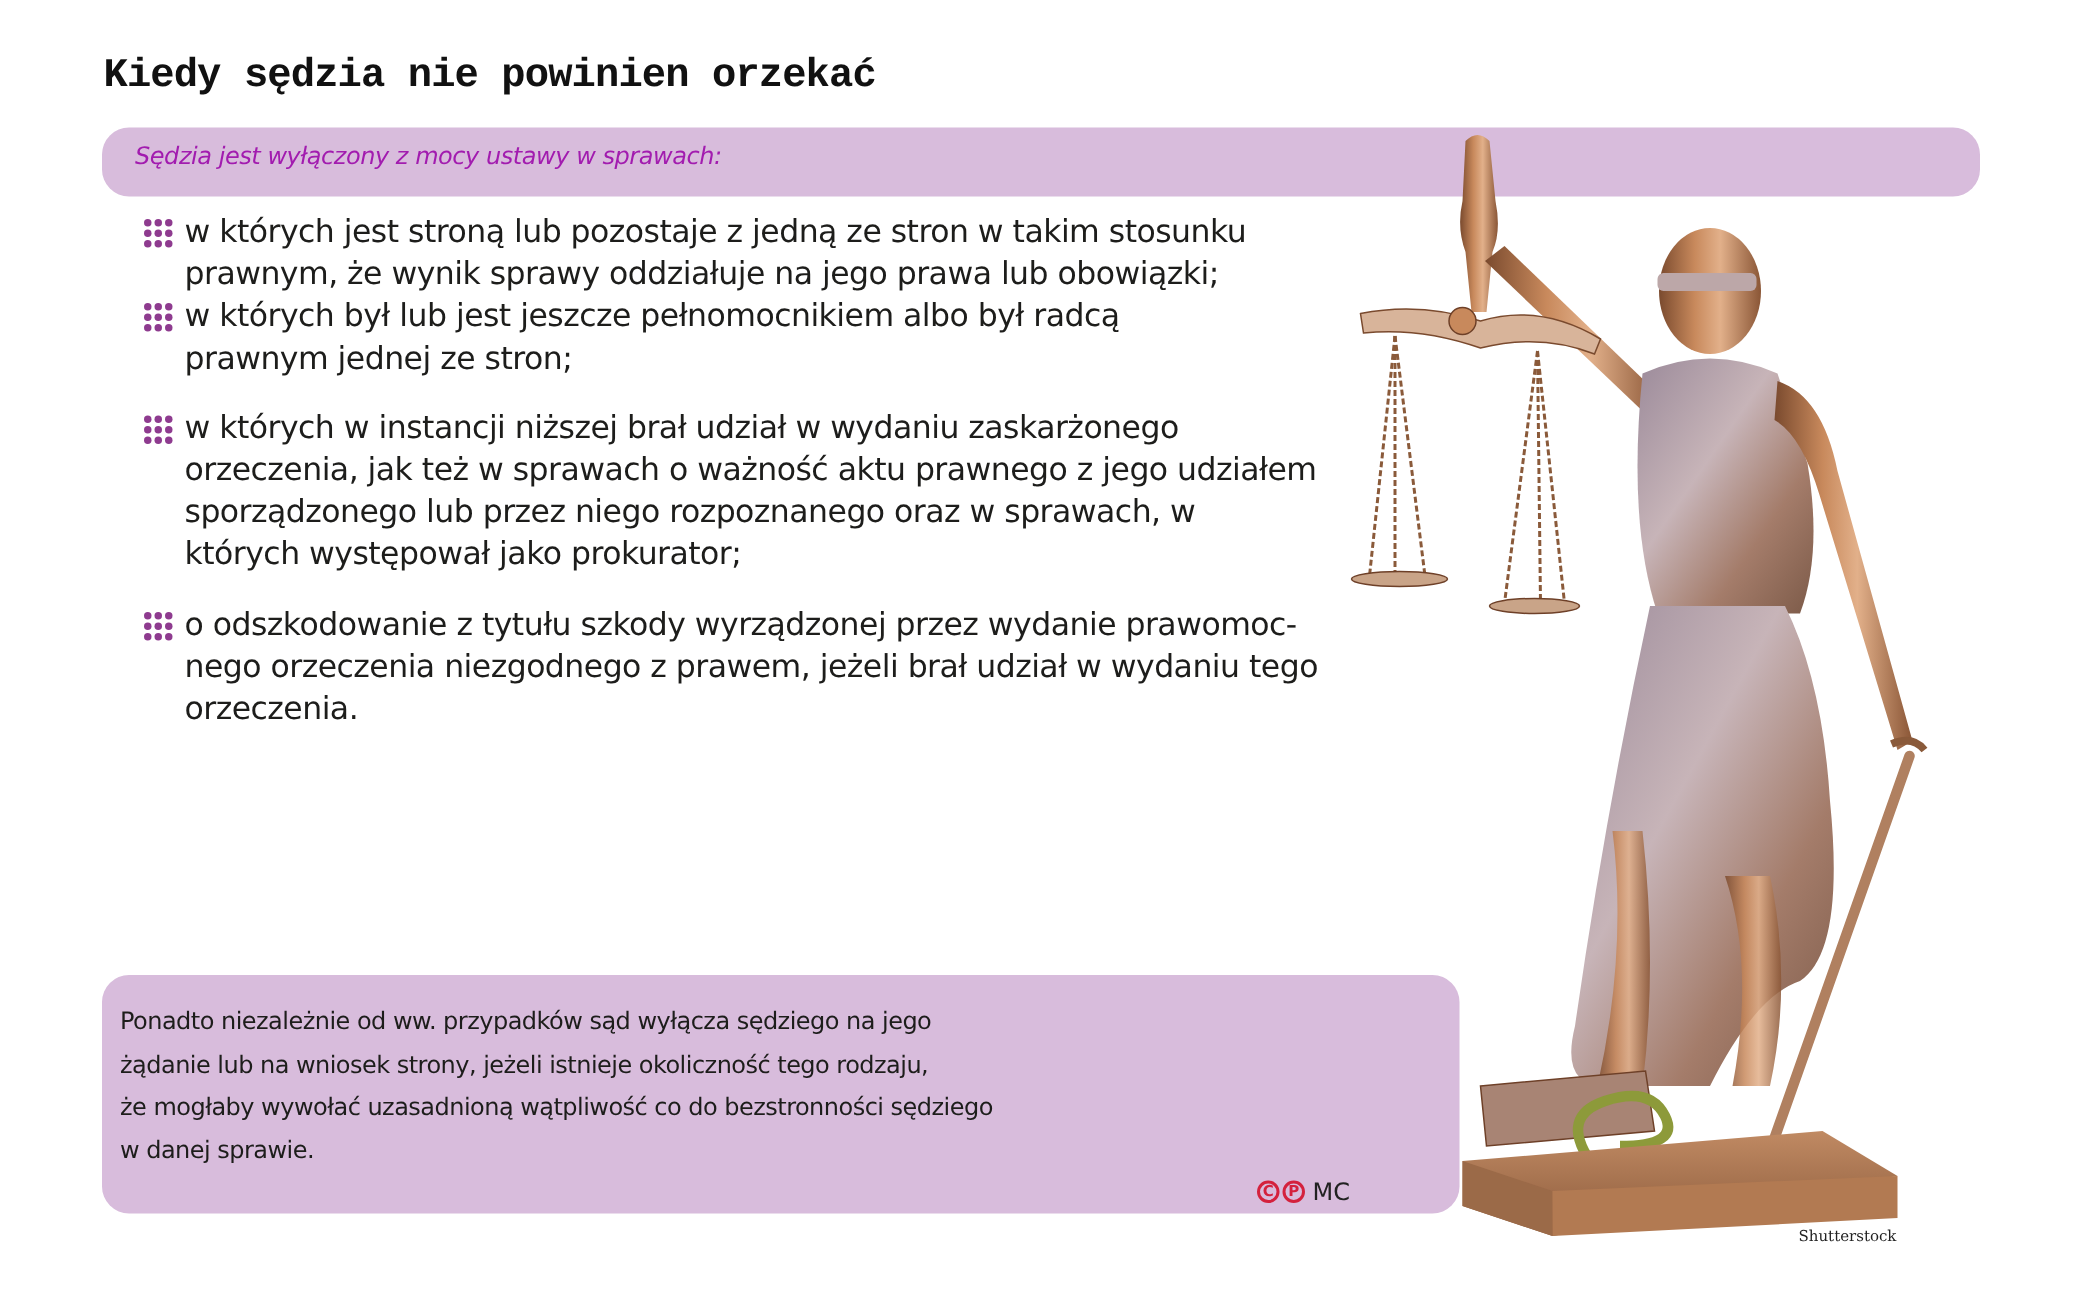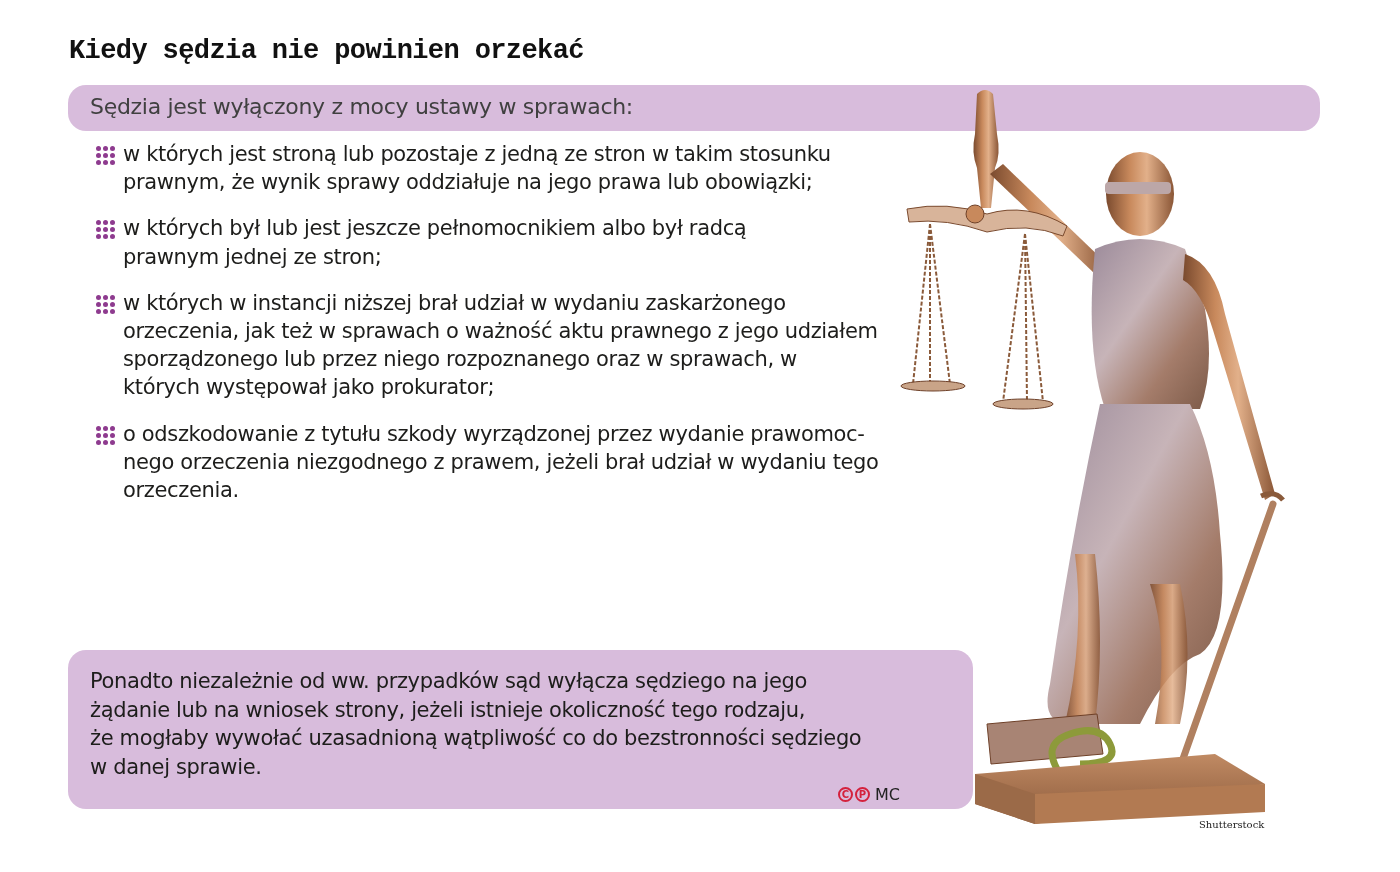--- a/index.html
+++ b/index.html
@@ -10,37 +10,38 @@
   .title {
     position: absolute; left: 69px; top: 36px; margin: 0;
     font-family: Liberation Mono, monospace; font-weight: bold; font-size: 27px; letter-spacing: -0.6px;
     color: #111;
   }
   .header-bar {
     position: absolute; left: 68px; top: 85px; width: 1252px; height: 46px;
     background: #d8bcdc; border-radius: 18px;
   }
   .header-text {
-    position: absolute; left: 90px; top: 94px; font-size: 22px; letter-spacing: -0.3px;
-    color: #404040;
+    position: absolute; left: 90px; top: 94px; font-size: 16px; letter-spacing: -0.3px;
+    color: #a21caf;
+    font-style: italic;
   }
   .list { position: absolute; left: 96px; top: 140px; width: 850px; margin: 0; padding: 0; list-style: none; }
   .item { position: relative; padding-left: 27px; font-size: 21px; line-height: 28.2px; letter-spacing: -0.35px; color: #1d1d1b; }
   .item .bullet {
     position: absolute; left: 0; top: 6px; width: 19px; height: 19px;
     display: grid; grid-template-columns: repeat(3, 5px); grid-template-rows: repeat(3, 5px); gap: 2px;
   }
   .item .bullet i { display: block; width: 5px; height: 5px; border-radius: 50%; background: var(--bullet, #8e3b8f); }
   .item .txt { white-space: pre-line; display: block; }
   .bottom-box {
     position: absolute; left: 68px; top: 650px; width: 905px; height: 159px;
     background: #d8bcdc; border-radius: 18px;
   }
   .bottom-text {
-    position: absolute; left: 90px; top: 667px; width: 860px; font-size: 21px; line-height: 28.5px;
+    position: absolute; left: 80px; top: 667px; width: 860px; font-size: 16px; line-height: 28.5px;
     letter-spacing: -0.35px; color: #1d1d1b; white-space: pre-line;
   }
   .credit {
     position: absolute; left: 838px; top: 785px; display: flex; align-items: center; gap: 2px;
     font-size: 11px; color: #222;
   }
   .credit .circ {
     width: 15px; height: 15px; border: 2px solid #d4213d; border-radius: 50%; box-sizing: border-box;
     color: #d4213d; font-size: 10px; font-weight: bold; display: flex; align-items: center; justify-content: center; line-height: 1;
   }
@@ -52,21 +53,21 @@
 </style>
 </head>
 <body>
 
 <h1 class="title">Kiedy sędzia nie powinien orzekać</h1>
 
 <div class="header-bar" style="background: rgb(216, 188, 220);"></div>
 <div class="header-text">Sędzia jest wyłączony z mocy ustawy w sprawach:</div>
 
 <ul class="list">
-  <li class="item" style="margin-bottom:18px">
+  <li class="item" style="">
     <span class="bullet">
         <i></i>
         <i></i>
         <i></i>
         <i></i>
         <i></i>
         <i></i>
         <i></i>
         <i></i>
         <i></i>

